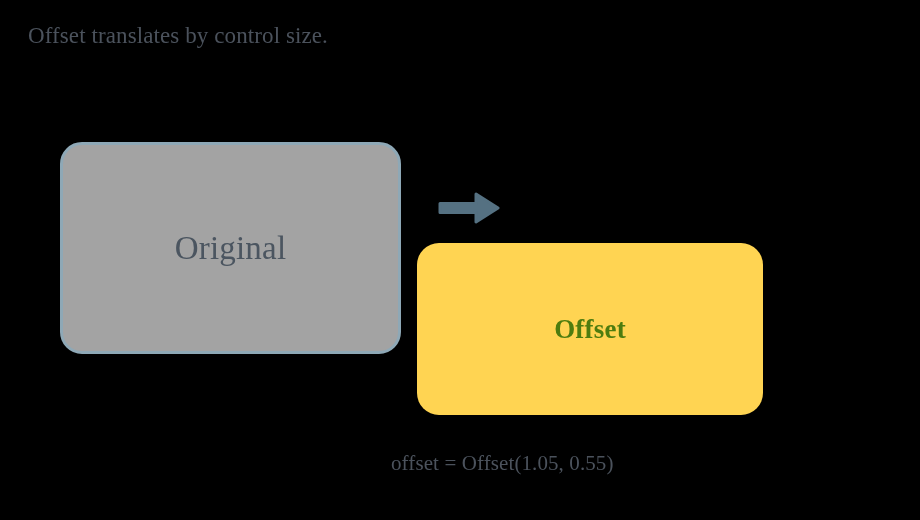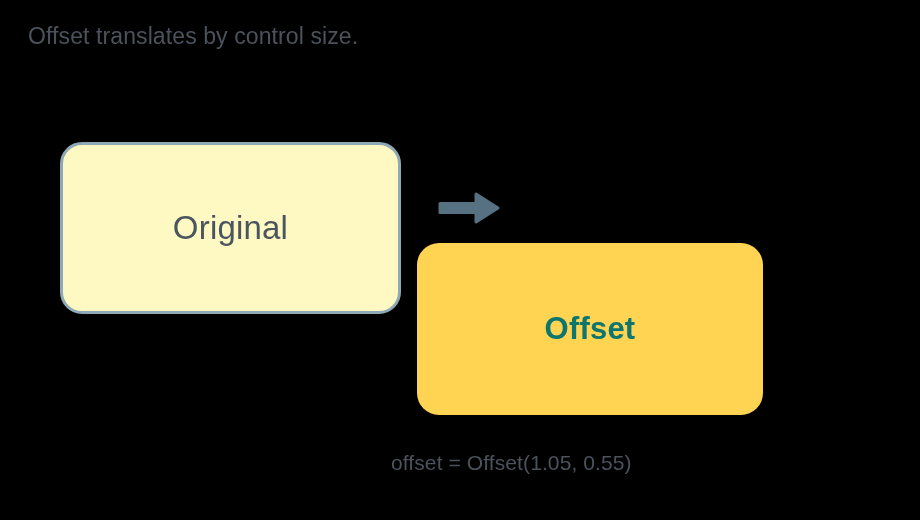--- a/index.html
+++ b/index.html
@@ -10,20 +10,21 @@
   body {
     font-family: "Liberation Sans", sans-serif;
     -webkit-font-smoothing: antialiased;
   }
   #stage {
     position: relative;
     width: 920px;
     height: 520px;
     background: #000000;
     overflow: hidden;
+    font-family: Liberation Serif, serif;
   }
 
   
   .caption-title {
     position: absolute;
     left: 28px;
     top: 23px;
     font-size: 23px;
     font-weight: 400;
     letter-spacing: 0.1px;
@@ -37,45 +38,45 @@
     box-sizing: border-box;
     display: flex;
     align-items: center;
     justify-content: center;
   }
 
   .box-original {
     left: 60px;
     top: 142px;
     width: 341px;
-    height: 172px;
-    background: #fef9c3;
+    height: 212px;
+    background: #a3a3a3;
     border: 3px solid #8ea8b6;
     border-radius: 22px;
   }
   .box-original .box-label {
     font-size: 33px;
     font-weight: 400;
     color: #4b5560;
     letter-spacing: 0.2px;
   }
 
   .box-offset {
     left: 417px;
     top: 243px;
     width: 346px;
     height: 172px;
     background: #ffd452;
     border: none;
     border-radius: 22px;
   }
   .box-offset .box-label {
-    font-size: 31px;
+    font-size: 27px;
     font-weight: 700;
-    color: #0f766e;
+    color: #4d7c0f;
     letter-spacing: 0.2px;
   }
 
   
   .arrow {
     position: absolute;
     left: 438px;
     top: 190px;
     width: 62px;
     height: 36px;

